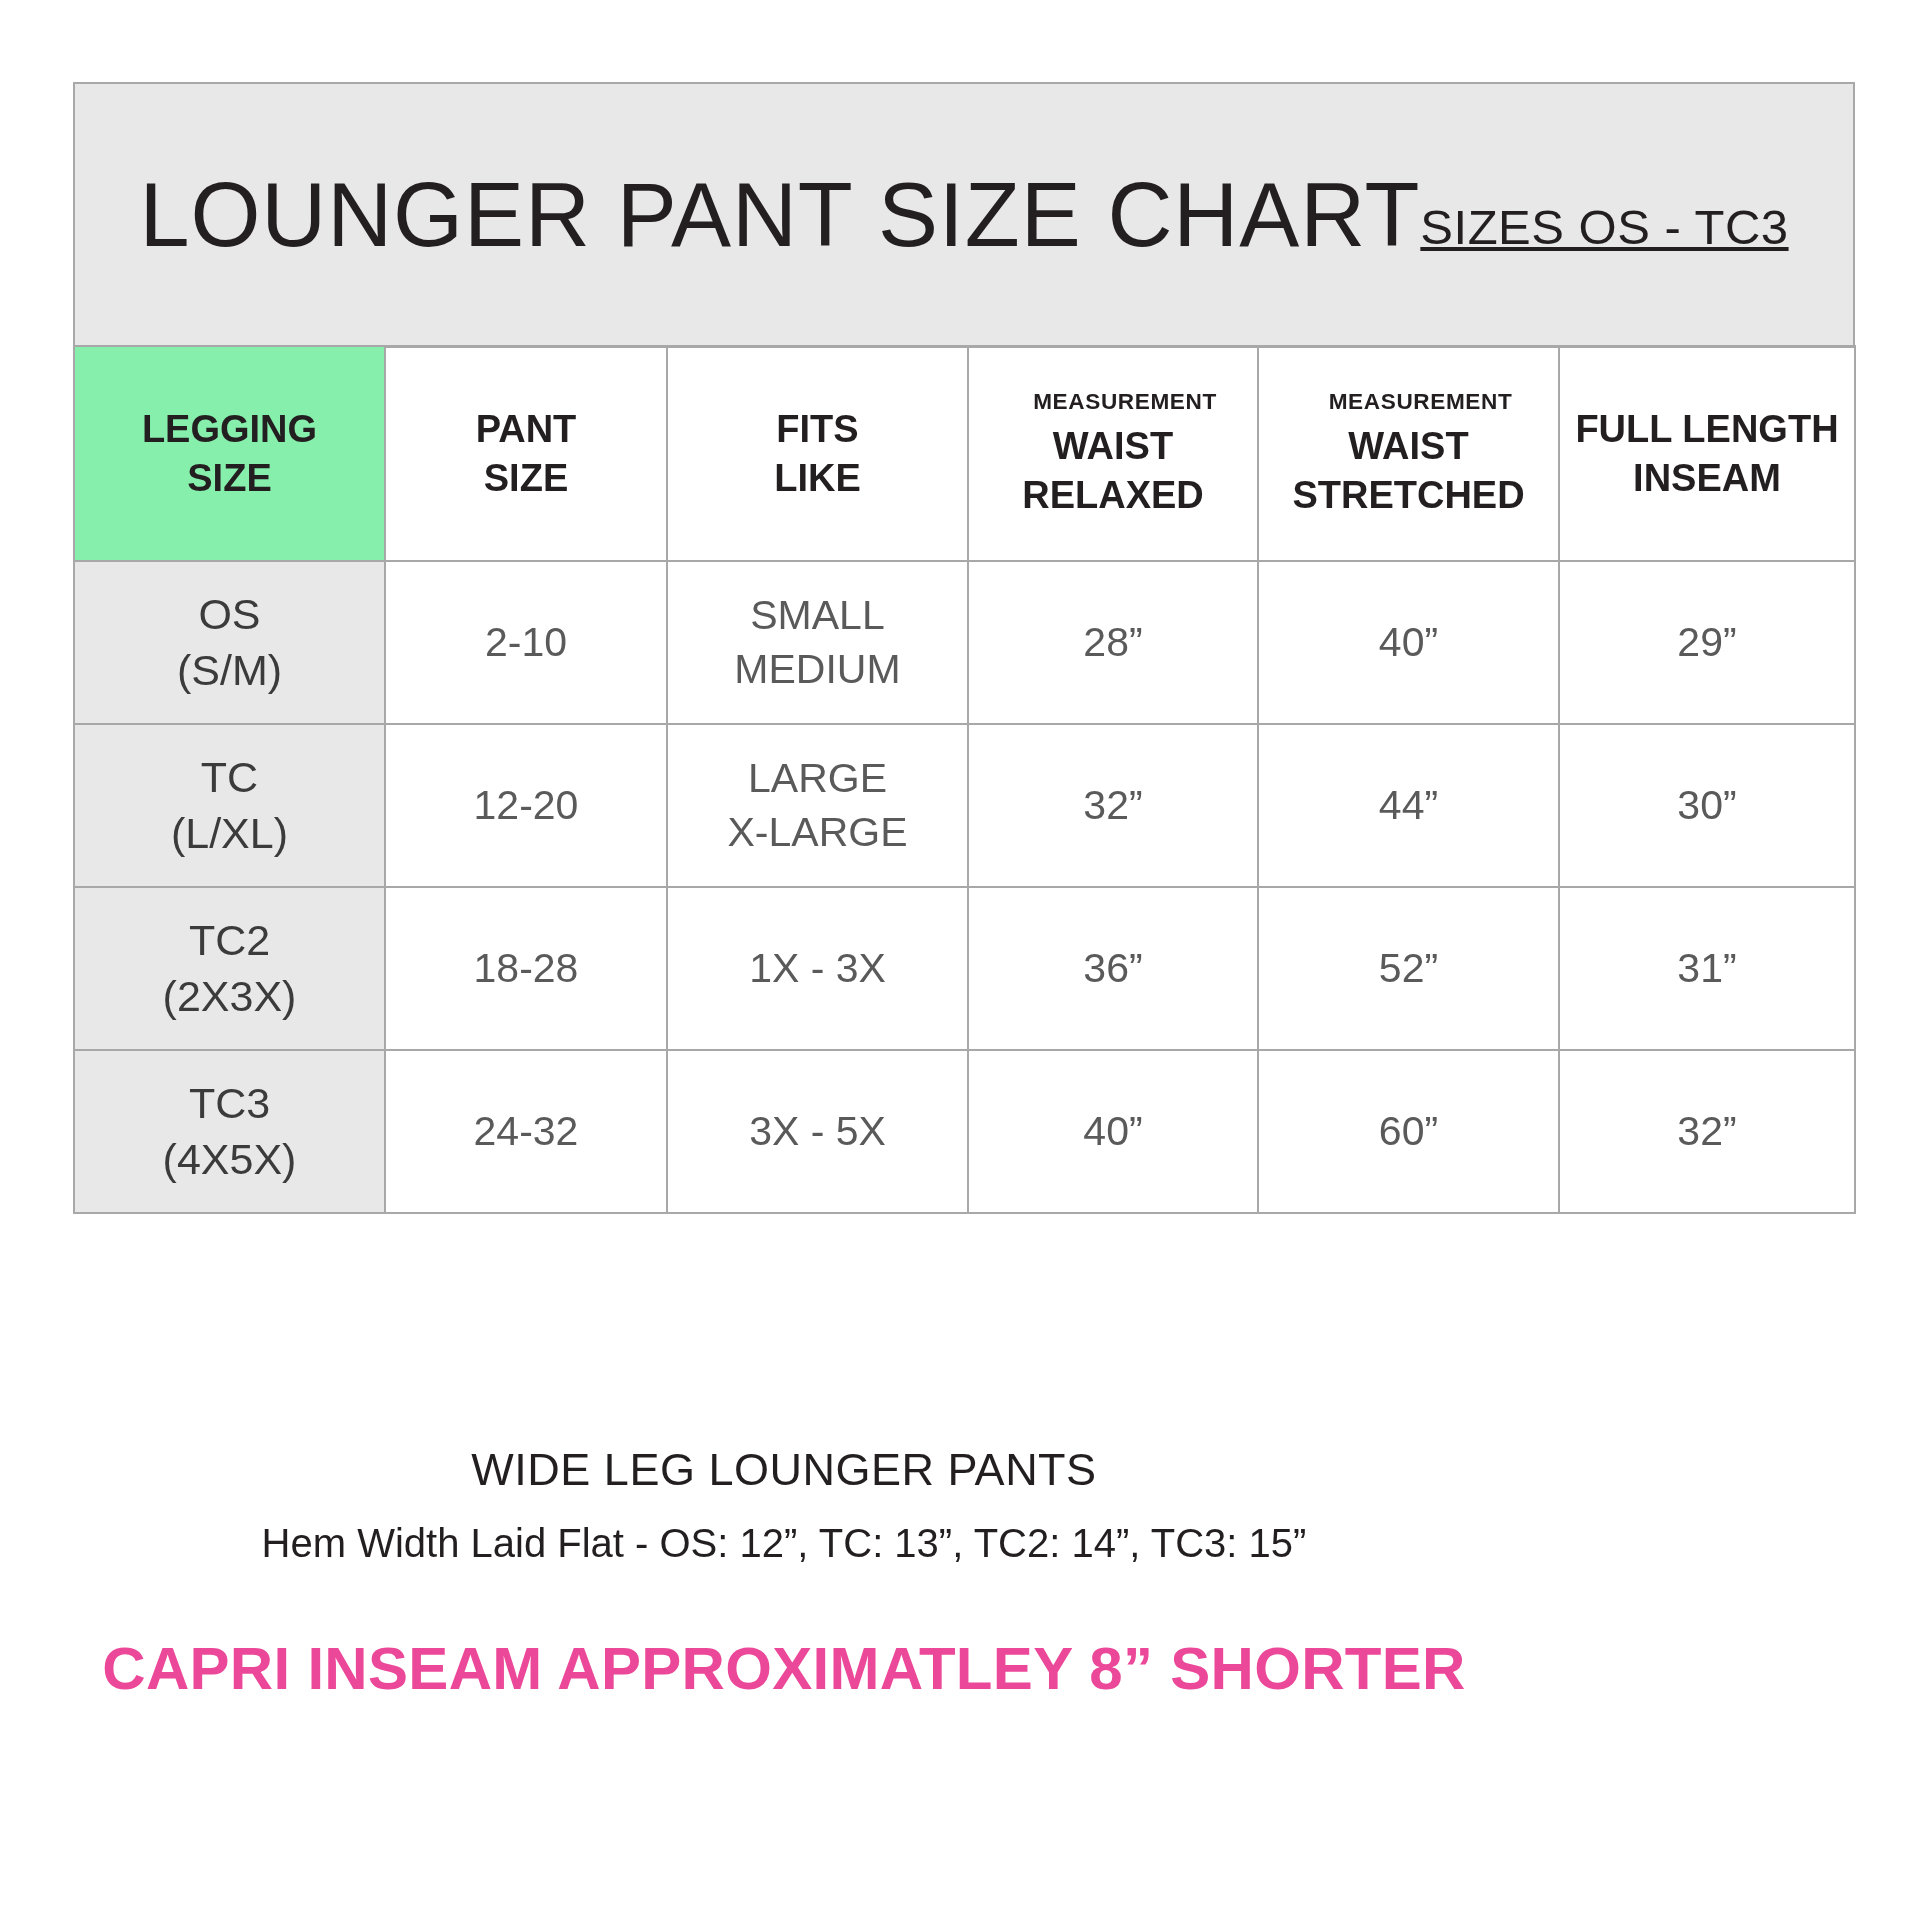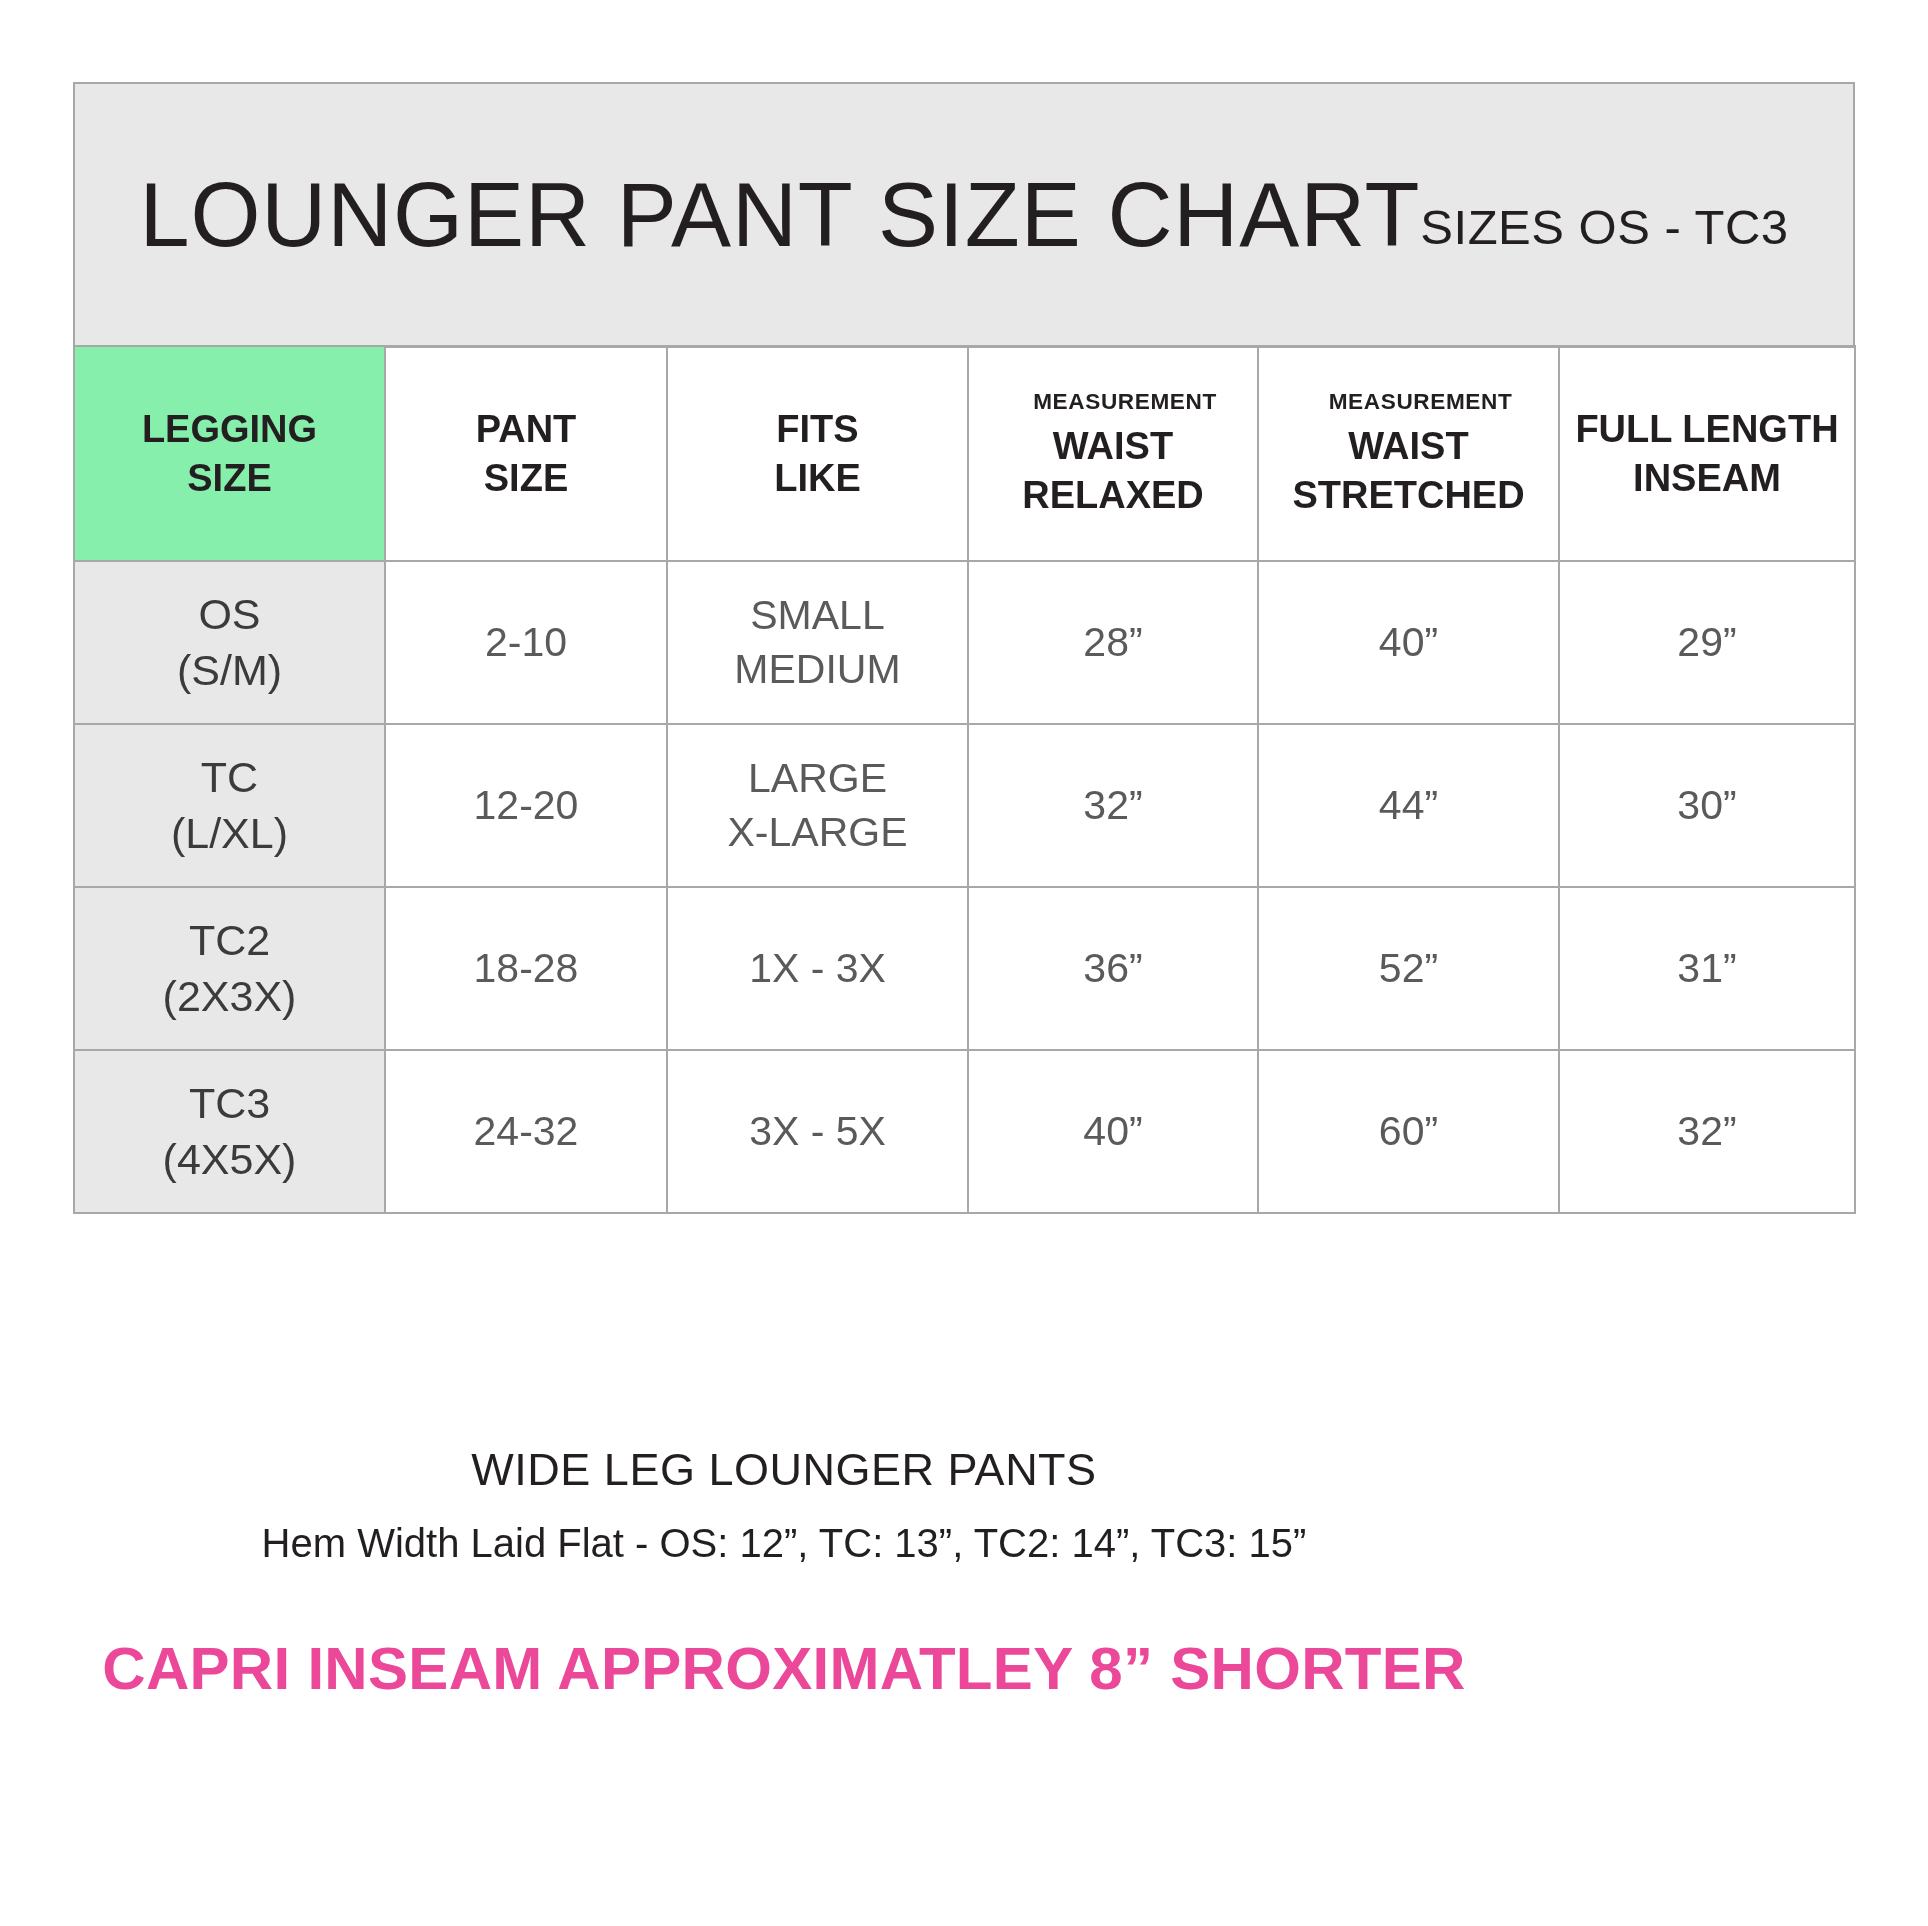--- a/index.html
+++ b/index.html
@@ -44,20 +44,21 @@
     line-height: 1.05;
     color: #231f20;
     white-space: nowrap;
   }
   .chart-subtitle {
     font-size: 49px;
     font-weight: 400;
     color: #231f20;
     margin-top: 24.5px;
     letter-spacing: 0.5px;
+    text-decoration: underline;
   }
 
   
   .table-wrap {
     position: absolute;
     left: 73px;
     top: 345px;
     width: 1782px;
   }
   table.size-chart {

